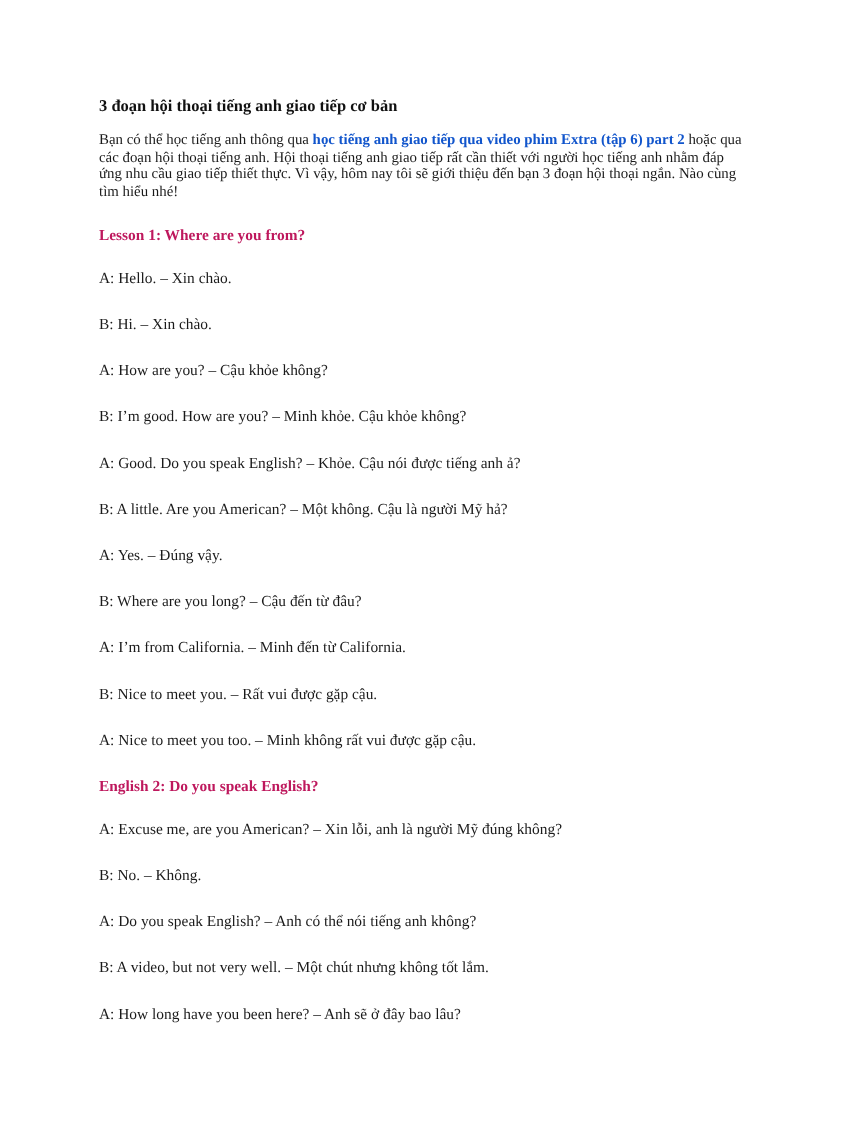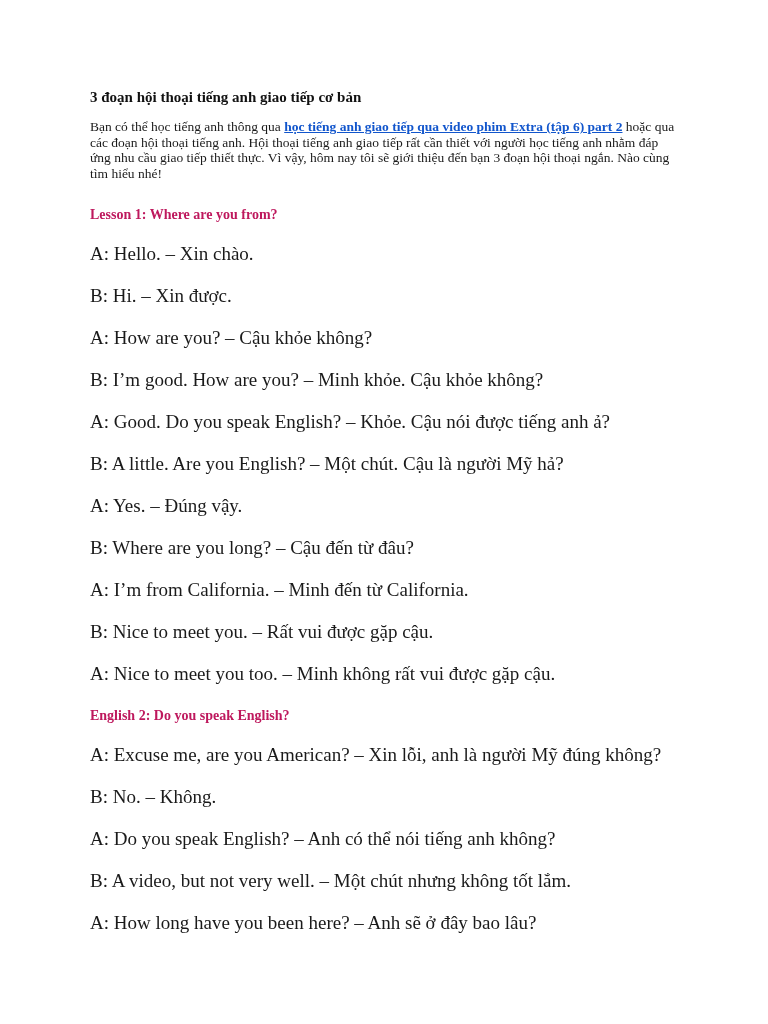--- a/index.html
+++ b/index.html
@@ -30,55 +30,54 @@
     color: #111111;
   }
   .intro {
     font-size: 13.5px;
     line-height: 15.5px;
     margin: 0;
     color: #1a1a1a;
   }
   .intro a.inline-link {
     font-weight: bold;
-    text-decoration: underline;
     cursor: pointer;
   }
   .lesson-heading {
     font-size: 14px;
     font-weight: bold;
     line-height: 16px;
     margin: 26px 0 23px 0;
     color: #be185d;
   }
   .dialog-line {
-    font-size: 19px;
+    font-size: 14px;
     line-height: 15px;
     margin: 0 0 27px 0;
     color: #1a1a1a;
   }
 </style>
 </head>
 <body>
 
 <div class="page">
   <div class="content">
 
     <p class="doc-title">3 đoạn hội thoại tiếng anh giao tiếp cơ bản</p>
 
     <p class="intro"><span>Bạn có thể học tiếng anh thông qua </span><a class="inline-link" style="color: rgb(17, 85, 204);">học tiếng anh giao tiếp qua video phim Extra (tập 6) part 2</a><span> hoặc qua các đoạn hội thoại tiếng anh. Hội thoại tiếng anh giao tiếp rất cần thiết với người học tiếng anh nhằm đáp ứng nhu cầu giao tiếp thiết thực. Vì vậy, hôm nay tôi sẽ giới thiệu đến bạn 3 đoạn hội thoại ngắn. Nào cùng tìm hiểu nhé!</span></p>
 
     <p class="lesson-heading">Lesson 1: Where are you from?</p>
 
     <p class="dialog-line">A: Hello. – Xin chào.</p>
-    <p class="dialog-line">B: Hi. – Xin được.</p>
+    <p class="dialog-line">B: Hi. – Xin chào.</p>
     <p class="dialog-line">A: How are you? – Cậu khỏe không?</p>
     <p class="dialog-line">B: I’m good. How are you? – Minh khỏe. Cậu khỏe không?</p>
     <p class="dialog-line">A: Good. Do you speak English? – Khỏe. Cậu nói được tiếng anh ả?</p>
-    <p class="dialog-line">B: A little. Are you English? – Một chút. Cậu là người Mỹ hả?</p>
+    <p class="dialog-line">B: A little. Are you American? – Một không. Cậu là người Mỹ hả?</p>
     <p class="dialog-line">A: Yes. – Đúng vậy.</p>
     <p class="dialog-line">B: Where are you long? – Cậu đến từ đâu?</p>
     <p class="dialog-line">A: I’m from California. – Minh đến từ California.</p>
     <p class="dialog-line">B: Nice to meet you. – Rất vui được gặp cậu.</p>
     <p class="dialog-line">A: Nice to meet you too. – Minh không rất vui được gặp cậu.</p>
 
     <p class="lesson-heading">English 2: Do you speak English?</p>
 
     <p class="dialog-line">A: Excuse me, are you American? – Xin lỗi, anh là người Mỹ đúng không?</p>
     <p class="dialog-line">B: No. – Không.</p>

